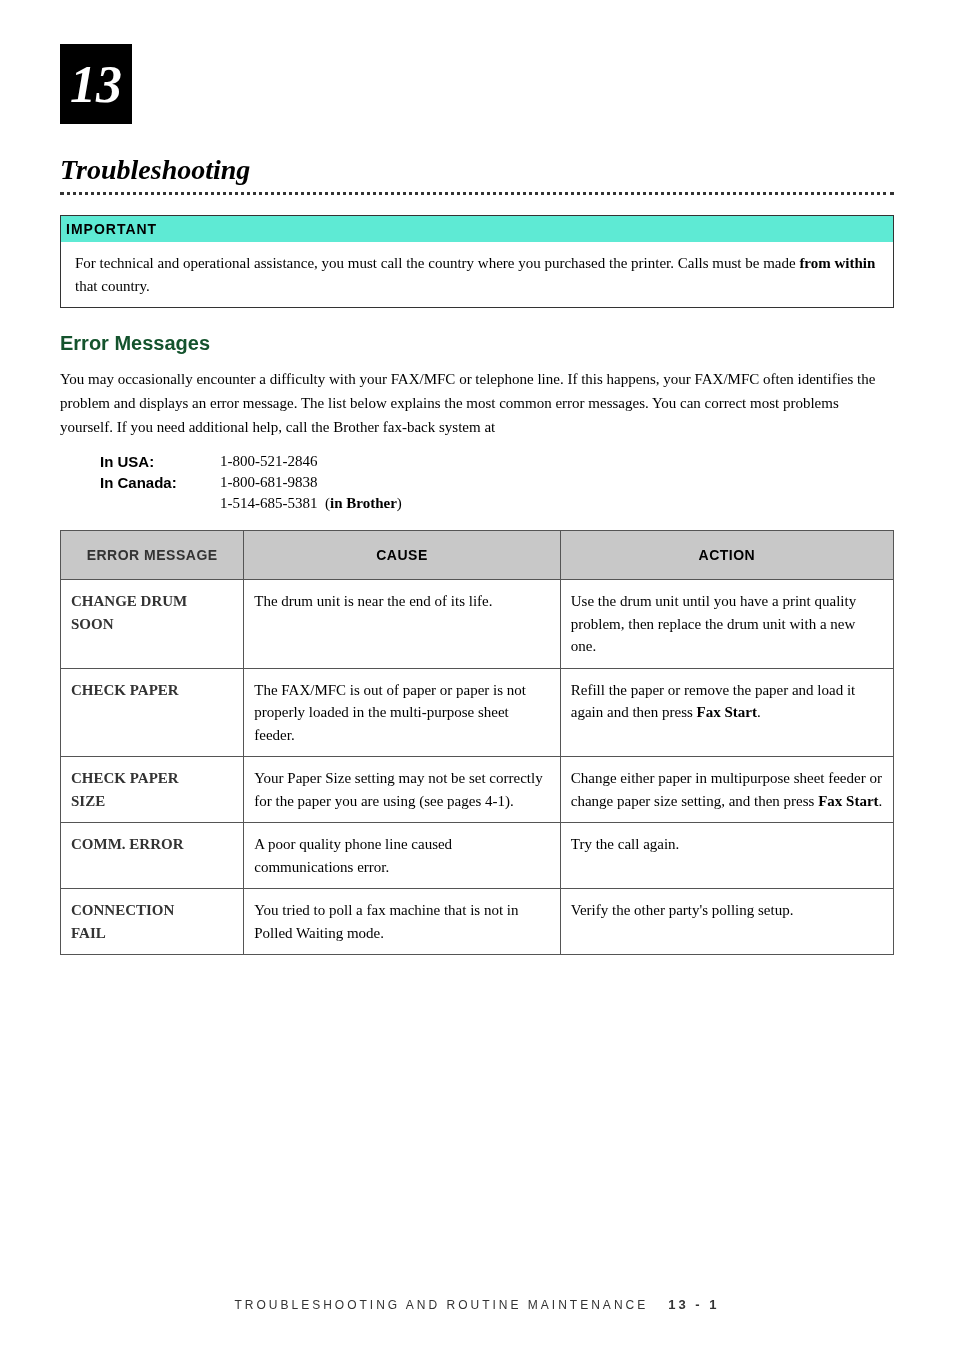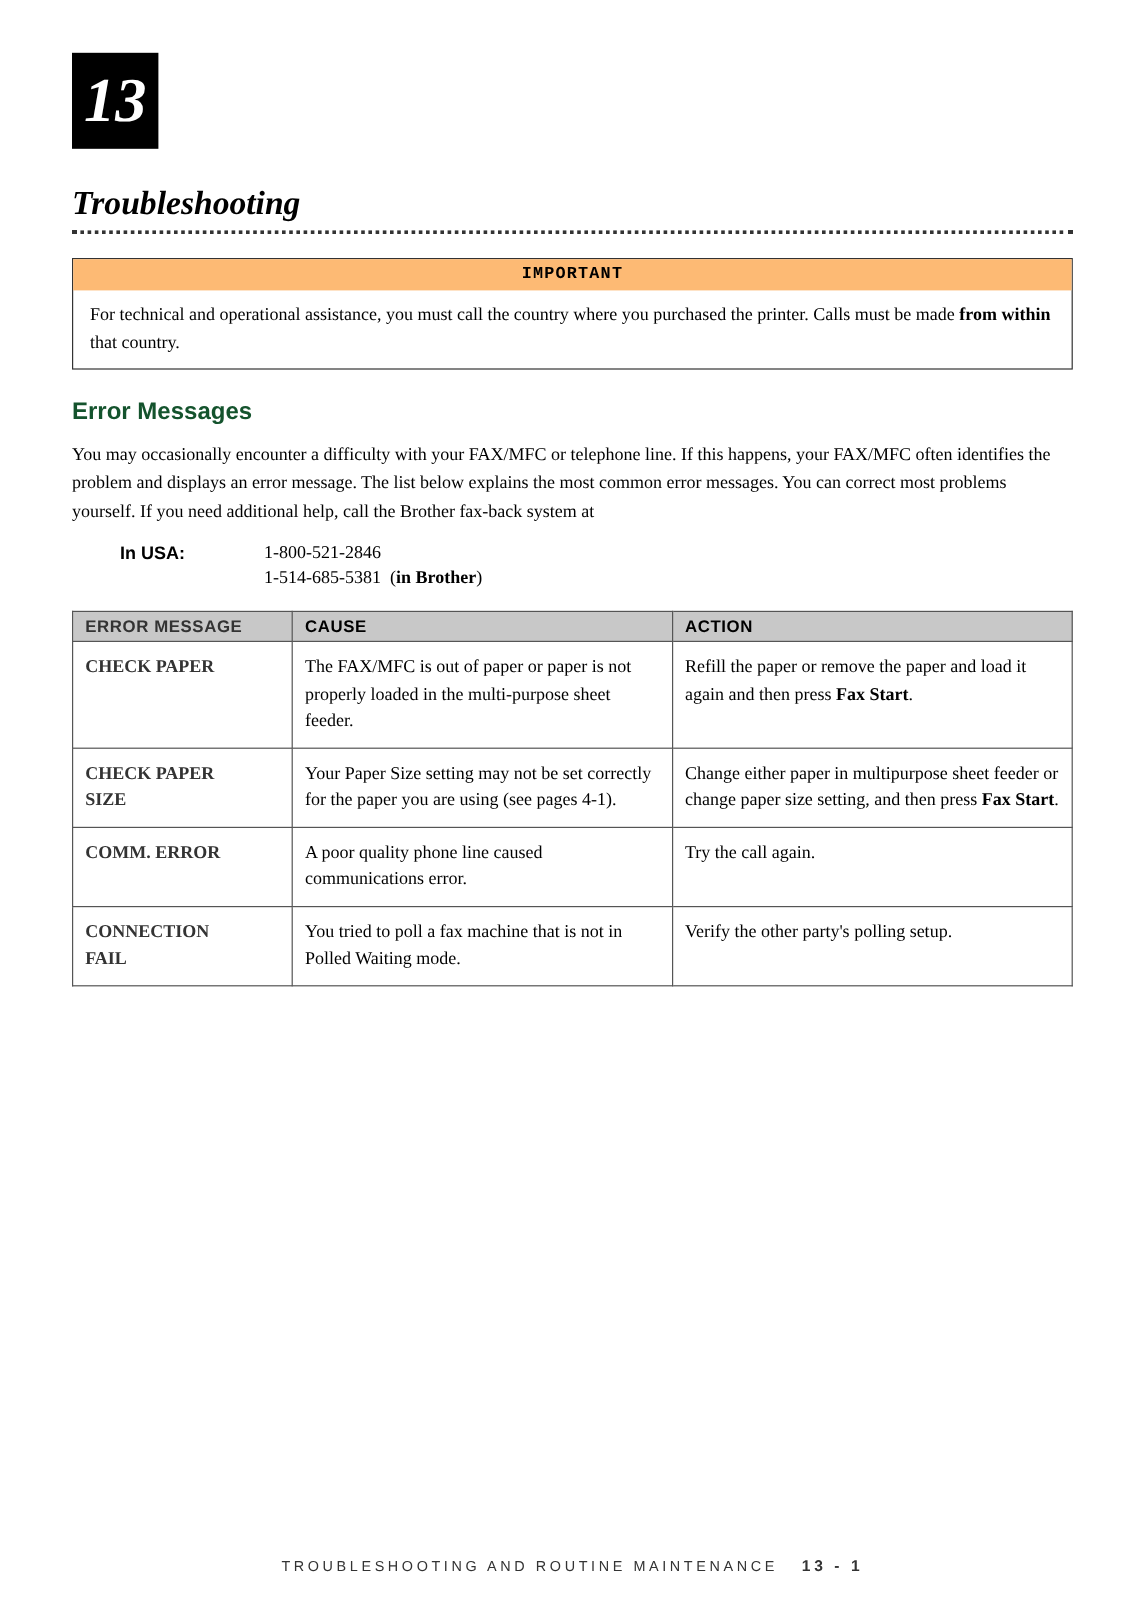--- a/index.html
+++ b/index.html
@@ -64,24 +64,23 @@
       border-top: 3px dotted #333;
       margin-bottom: 20px;
     }
 
     .important-box {
       border: 1px solid #333;
       margin-bottom: 24px;
     }
 
     .important-header {
-      background: #fdba74;
-      text-align: center;
-      font-weight: bold;
-      font-family: Liberation Mono, monospace;
+      background: #5eead4;
+      font-weight: bold;
+      font-family: Liberation Sans, sans-serif;
       font-size: 14px;
       padding: 5px;
       letter-spacing: 1px;
     }
 
     .important-body {
       padding: 10px 14px;
       font-size: 15px;
       font-family: Times New Roman, Times, serif;
       line-height: 1.5;
@@ -128,25 +127,25 @@
 
     .error-table {
       width: 100%;
       border-collapse: collapse;
       margin-bottom: 30px;
     }
 
     .error-table th {
       background: #c8c8c8;
       border: 1px solid #555;
-      padding: 4px 10px;
+      padding: 16px 10px;
       font-family: Arial, sans-serif;
       font-size: 14px;
       font-weight: bold;
-      text-align: left;
+      text-align: center;
       letter-spacing: 0.5px;
     }
 
     .error-table td {
       border: 1px solid #555;
       padding: 10px 10px;
       font-family: Times New Roman, Times, serif;
       font-size: 15px;
       vertical-align: top;
       line-height: 1.5;
@@ -215,35 +214,44 @@
 <div class="subsection-title">Error Messages</div>
 
 <p class="body-text">You may occasionally encounter a difficulty with your FAX/MFC or telephone line. If this happens, your FAX/MFC often identifies the problem and displays an error message. The list below explains the most common error messages. You can correct most problems yourself. If you need additional help, call the Brother fax-back system at</p>
 
 <div class="contact-table">
   <div class="contact-row">
     <span class="contact-label">In USA:</span>
     <span class="contact-value">1-800-521-2846</span>
   </div>
   <div class="contact-row">
+    <span class="contact-label">In Canada:</span>
+    <span class="contact-value">1-800-681-9838</span>
+  </div>
+  <div class="contact-row">
     <span class="contact-label"></span>
     <span class="contact-value">1-514-685-5381 &nbsp;(<strong>in Brother</strong>)</span>
   </div>
 </div>
 
 <table class="error-table">
   <thead>
     <tr>
       <th class="error-msg-cell">ERROR MESSAGE</th>
       <th>CAUSE</th>
       <th>ACTION</th>
     </tr>
   </thead>
   <tbody>
 
+    <tr>
+      <td class="error-msg-cell">CHANGE DRUM<br>SOON</td>
+      <td class="cause-cell">The drum unit is near the end of its life.</td>
+      <td class="action-cell">Use the drum unit until you have a print quality problem, then replace the drum unit with a new one.</td>
+    </tr>
 
     <tr>
       <td class="error-msg-cell">CHECK PAPER</td>
       <td class="cause-cell">The FAX/MFC is out of paper or paper is not properly loaded in the multi-purpose sheet feeder.</td>
       <td class="action-cell">Refill the paper or remove the paper and load it again and then press <strong>Fax Start</strong>.</td>
     </tr>
 
     <tr>
       <td class="error-msg-cell">CHECK PAPER<br>SIZE</td>
       <td class="cause-cell">Your Paper Size setting may not be set correctly for the paper you are using (see pages 4-1).</td>

